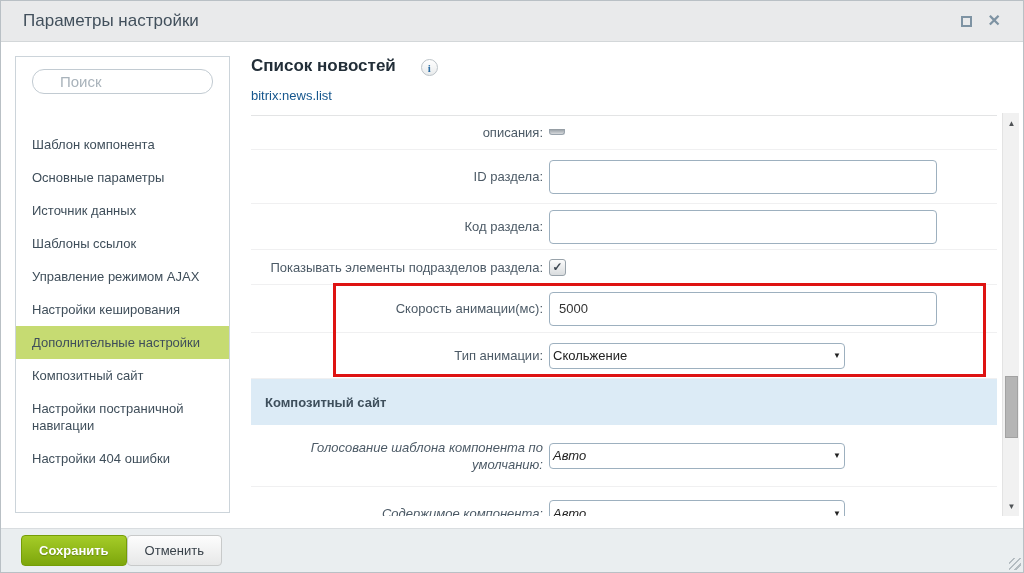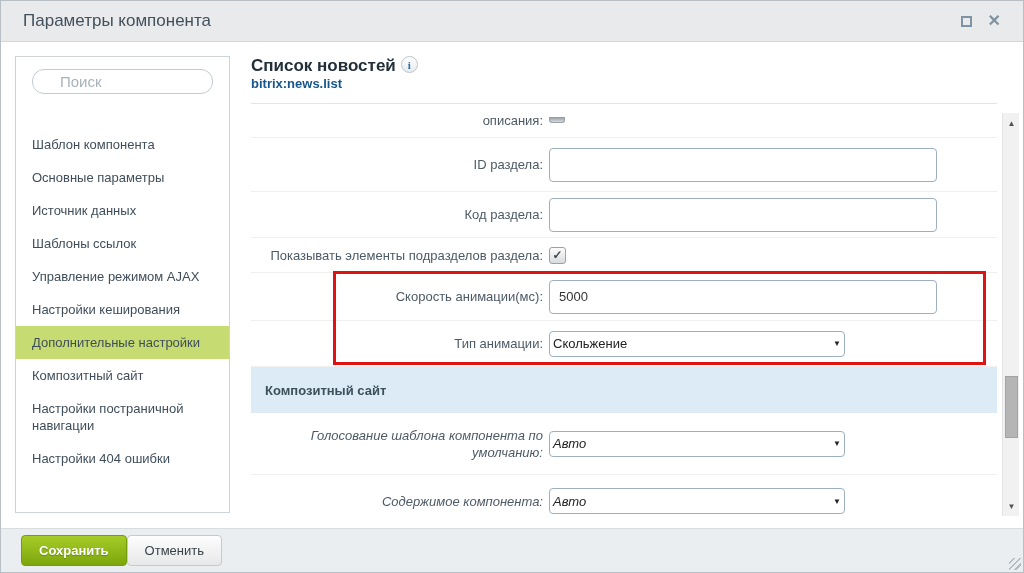--- a/index.html
+++ b/index.html
@@ -26,27 +26,27 @@
   .search-input { width:100%; height:25px; border:1px solid #c2cbd2; border-radius:12px;
                   padding:0 27px; font-size:15px; color:#333; outline:none;
                   font-family:"Liberation Sans", sans-serif; }
   .search-input::placeholder { color:#a9b3bb; }
   .menu { margin-top:34px; }
   .menu-item { padding:8px 16px; font-size:13px; color:#3f4e5a; line-height:17px; cursor:pointer; }
   .menu-item.selected { background:#c6db72; }
 
   
   .content { position:absolute; left:250px; top:55px; width:746px; height:460px; overflow:hidden; }
-  .content-header { display:flex; align-items:flex-start; gap:5px; }
+  .content-header { display:flex; align-items:flex-end; gap:25px; }
   .content-title { font-size:17px; font-weight:bold; color:#222e38; }
   .info-icon { width:17px; height:17px; border-radius:50%; border:1px solid #bcc3c8;
                background:linear-gradient(#ffffff,#e9ebec); color:#2b6ca3; font-size:11px;
                font-weight:bold; display:flex; align-items:center; justify-content:center;
                font-family:"Liberation Serif", serif; cursor:pointer; }
-  .component-link { font-size:13px; font-weight:bold; color:#15568d; margin-top:0; cursor:pointer; }
+  .component-link { font-size:13px; font-weight:normal; color:#15568d; margin-top:12px; cursor:pointer; }
   .content-divider { border-bottom:1px solid #e3e4e5; margin-top:12px; }
 
   .form { position:relative; }
   .form-row { display:flex; align-items:center; border-bottom:1px solid #f0f0f1; }
   .row-label { flex:0 0 292px; text-align:right; font-size:13px; color:#4c5a66; line-height:17px; }
   .row-control { margin-left:6px; display:flex; align-items:center; }
 
   .r0 { height:34px; } .r1 { height:54px; } .r2 { height:46px; } .r3 { height:35px; }
   .r4 { height:48px; } .r5 { height:46px; } .r7 { height:62px;font-style:italic; } .r8 { height:52px; border-bottom:none;font-style:italic; }
 
@@ -94,21 +94,21 @@
   .resize-grip { position:absolute; right:2px; bottom:2px; width:12px; height:12px;
                  background:repeating-linear-gradient(135deg, transparent 0 3px, #b4bcc1 3px 4.5px);
                  cursor:nwse-resize; }
 </style>
 </head>
 <body>
 
 <div class="dialog">
 
   <div class="titlebar">
-    <span class="titlebar-title">Параметры компонента</span>
+    <span class="titlebar-title">Параметры настройки</span>
     <span class="win-controls">
       <span class="win-btn">
           <span class="maximize-box"></span>
         </span>
       <span class="win-btn close-x">✕</span>
     </span>
   </div>
 
   <div class="sidebar">
     <div class="search-wrap">

